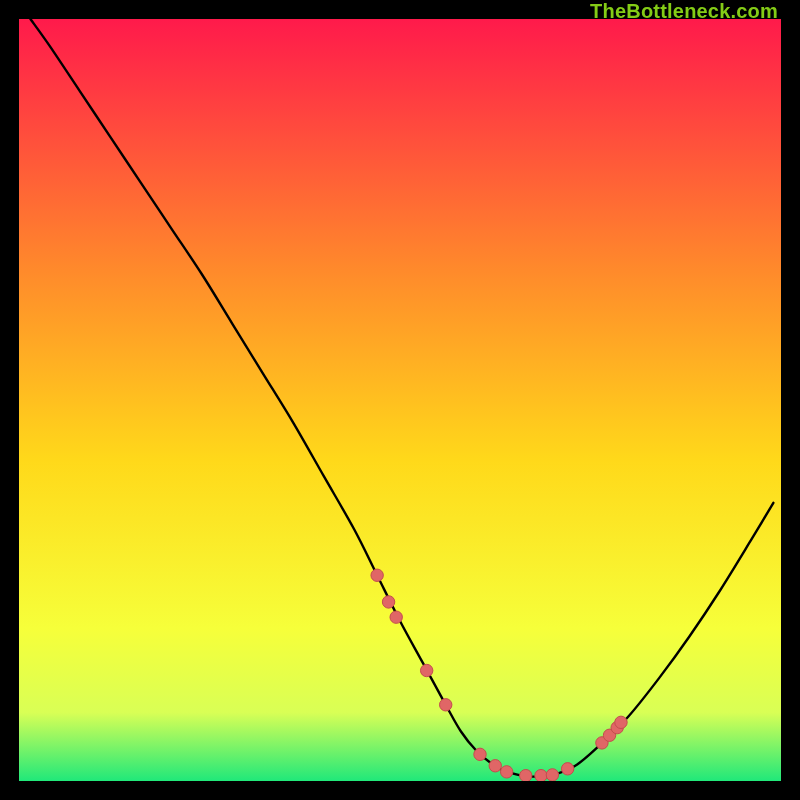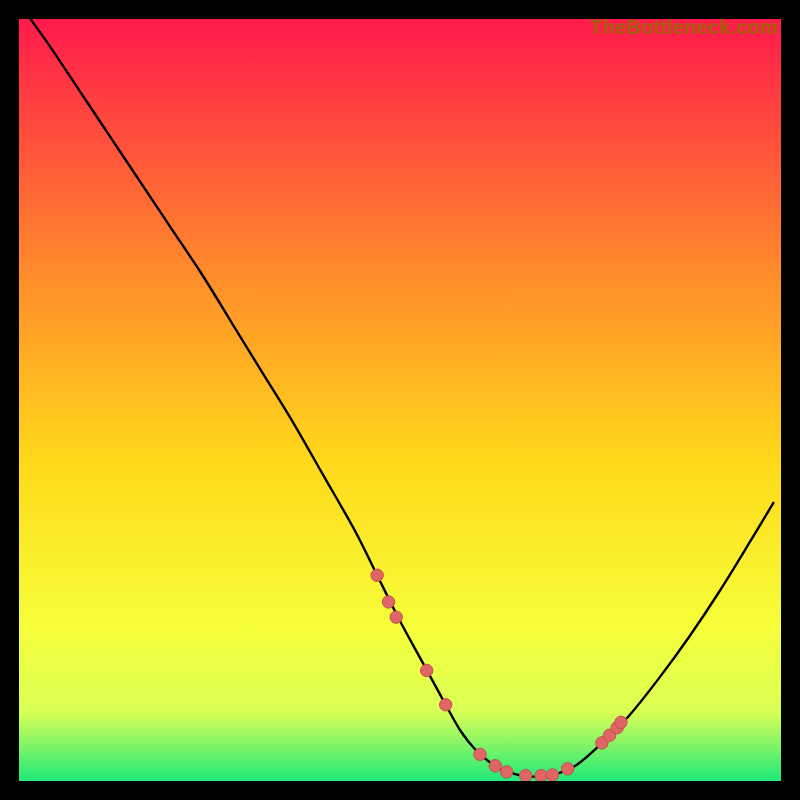--- a/index.html
+++ b/index.html
@@ -20,26 +20,26 @@
   }
   .plot {
     position: absolute;
     left: 0;
     top: 0;
     width: 762px;
     height: 762px;
   }
   .watermark {
     position: absolute;
-    top: 16px;
+    top: 0px;
     right: 22px;
     font-family: Arial, Helvetica, sans-serif;
     font-size: 20px;
     font-weight: bold;
-    color: #a16207;
+    color: #84cc16;
     letter-spacing: 0.2px;
   }
   svg {
     display: block;
   }
 </style>
 </head>
 <body>
 
 <div class="frame">

